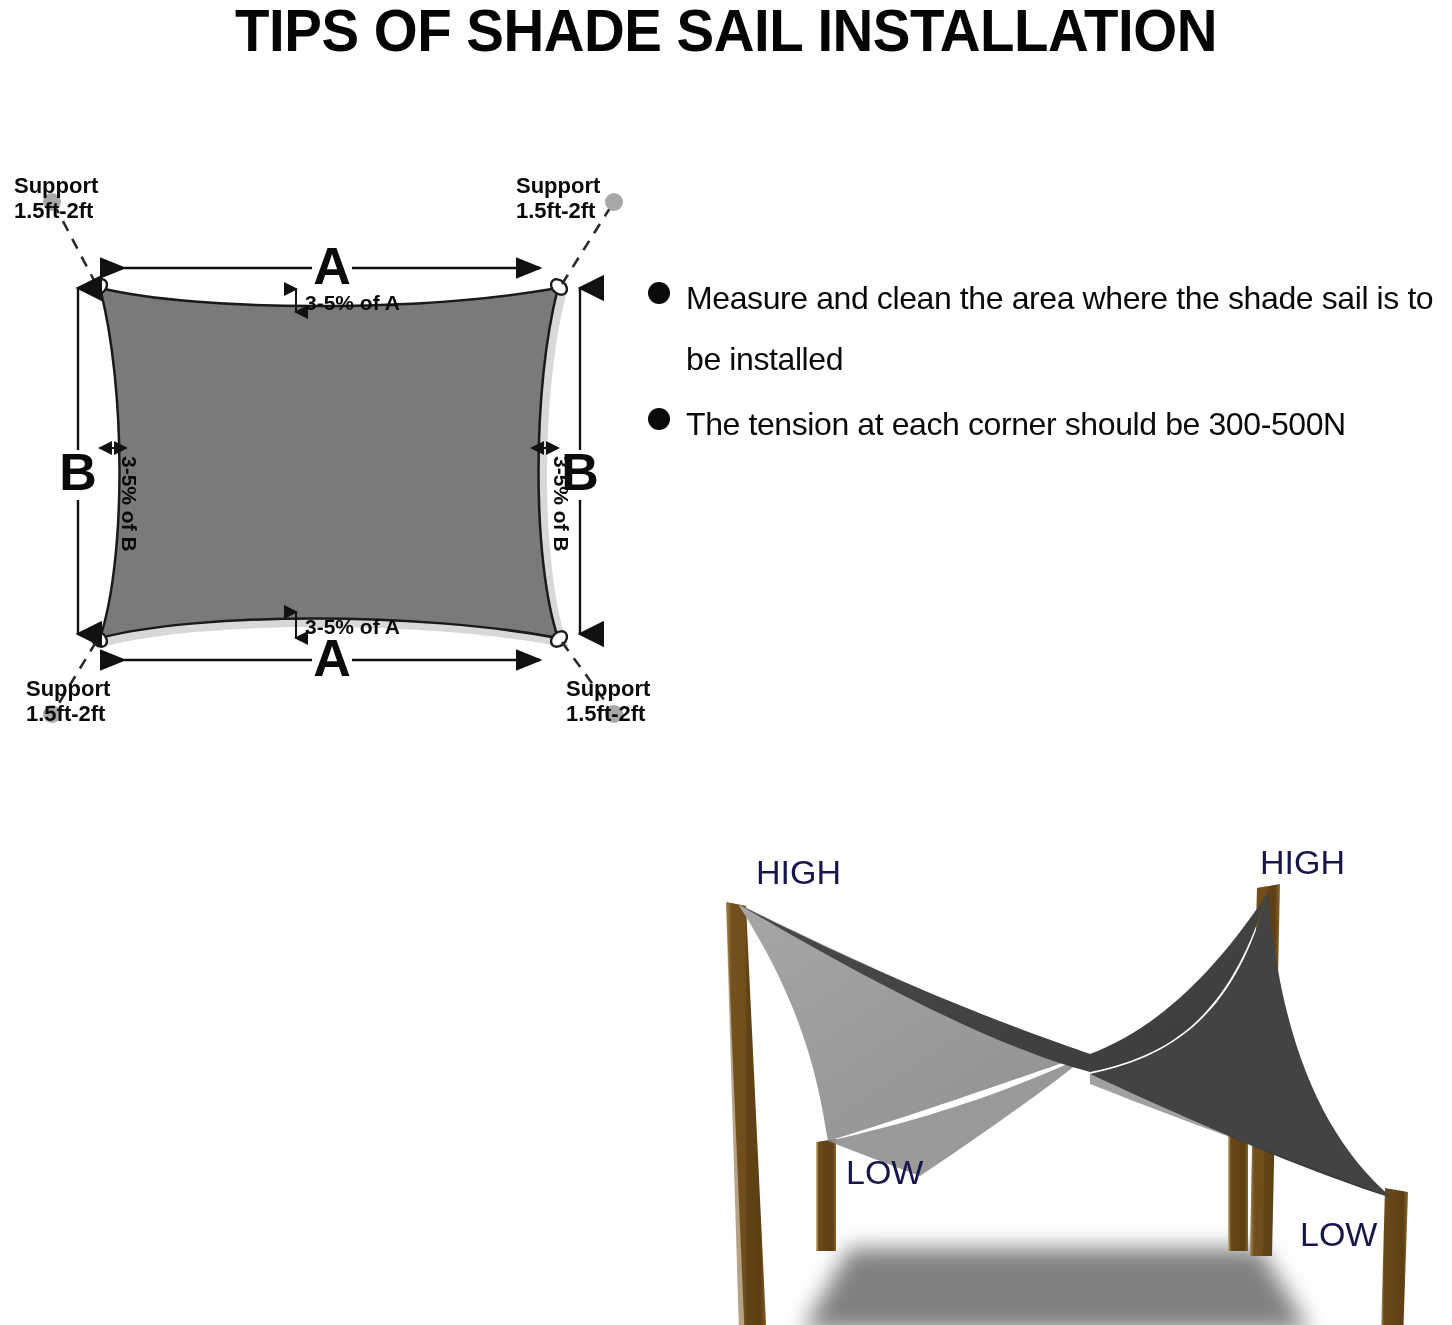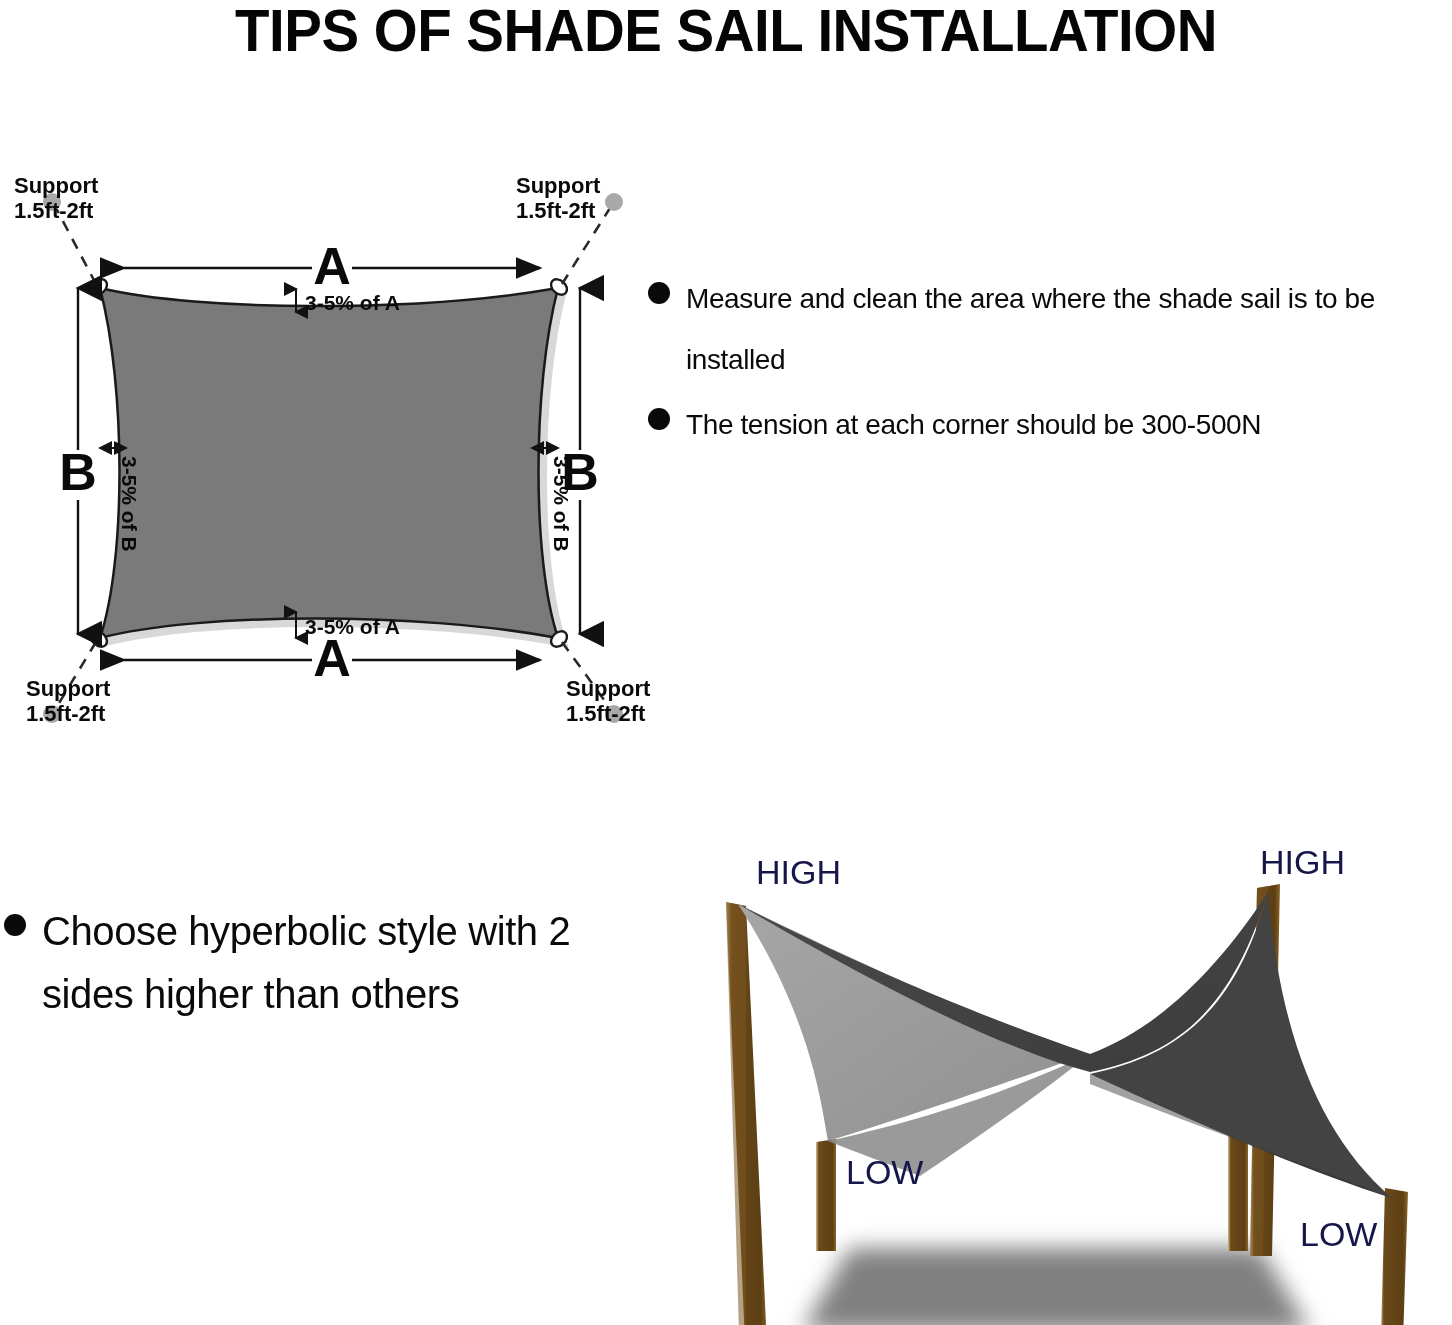--- a/index.html
+++ b/index.html
@@ -60,21 +60,21 @@
     flex: 0 0 auto;
     width: 22px;
     height: 22px;
     border-radius: 50%;
     background: #0a0a0a;
     margin-top: 14px;
     margin-right: 16px;
   }
   #tips-list .bullet-text {
     font-family: "Liberation Sans", sans-serif;
-    font-size: 28px;
+    font-size: 32px;
     line-height: 61px;
     color: #0a0a0a;
     letter-spacing: -0.4px;
     width: 760px;
   }
 
   
   #style-list {
     position: absolute;
     left: 4px;
@@ -255,24 +255,20 @@
     <span class="dot"></span>
     <span class="bullet-text">Measure and clean the area where the shade sail is to be installed</span>
   </div>
   <div class="bullet-row">
     <span class="dot"></span>
     <span class="bullet-text">The tension at each corner should be 300-500N</span>
   </div>
 </div>
 
 <div id="style-list">
-  <div class="bullet-row">
-    <span class="dot"></span>
-    <span class="bullet-text">Choose hyperbolic style with 2 sides higher than others</span>
-  </div>
 </div>
 
 <div id="hyperbolic-illustration">
   <svg width="832" height="535" viewBox="0 0 832 535" xmlns="http://www.w3.org/2000/svg">
     <defs>
       <filter id="groundBlur" x="-30%" y="-60%" width="160%" height="220%">
         <feGaussianBlur stdDeviation="11"></feGaussianBlur>
       </filter>
       <linearGradient id="postGrad" x1="0" y1="0" x2="1" y2="0">
         <stop offset="0%" stop-color="#d4bd8c"></stop>

